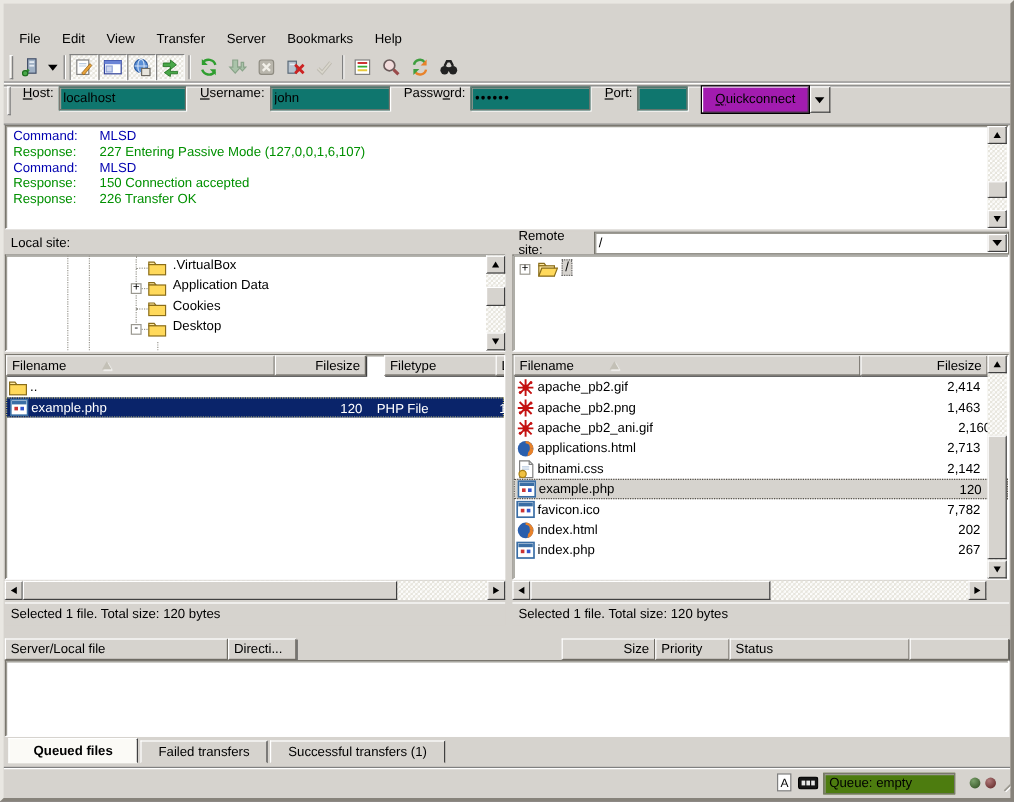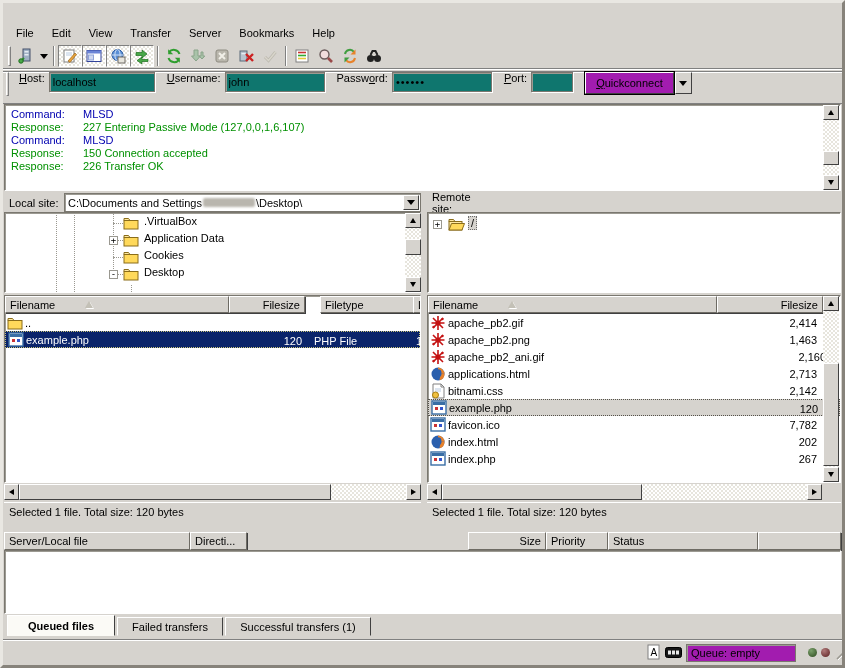--- a/index.html
+++ b/index.html
@@ -121,21 +121,21 @@
   .status-strip { position:absolute; background:#D6D3CE; border-top:1px solid #fff; display:flex; align-items:center; padding:0 5px; }
 
   
   .tab { position:absolute; display:flex; align-items:center; justify-content:center;
     border:1px solid; border-color:#fff #404040 transparent #fff; background:#D6D3CE; }
   .tab.active { background:#FBFAF6; font-weight:bold; border-bottom-color:#FBFAF6; }
 
   
   .statusbar { left:0; top:636px; width:839px; height:26px; border-top:1px solid #808080;
     box-shadow:0 1px 0 #fff inset; display:flex; align-items:center; }
-  .sb-panel { background:#a21caf; border:1px solid #7a776f; box-shadow:inset 1px 1px 0 #9c9a92;
+  .sb-panel { background:#4d7c0f; border:1px solid #7a776f; box-shadow:inset 1px 1px 0 #9c9a92;
     height:18px; display:flex; align-items:center; padding:0 4px; }
   .led { width:9px; height:9px; border-radius:50%; }
 </style>
 </head>
 <body>
 
 <div class="window">
 
 
   <div class="abs menubar">
@@ -288,28 +288,20 @@
       <span class="tri-u"></span>
     </div>
   <div class="abs sb-thumb" style="left:820px; top:148px; width:16px; height:14px"></div>
   <div class="abs sb-btn" style="left:820px; top:172px; width:16px; height:15px">
       <span class="tri-d"></span>
     </div>
 
   <div class="abs site-label" style="left:1px; top:190px; width:60px">
       <span>Local site:</span>
     </div>
-  <div class="abs combo" style="left:61px; top:190px; width:357px">
-    <span style="white-space:pre">C:\Documents and Settings</span>
-      <span class="redacted"></span>
-      <span style="white-space:pre">\Desktop\</span>
-    <span class="combo-arrow-btn">
-        <span class="tri-down"></span>
-      </span>
-  </div>
 
   <div class="abs site-label" style="left:424px; top:190px; width:68px">
       <span>Remote site:</span>
     </div>
   <div class="abs combo" style="left:492px; top:190px; width:346px">
     <span>/</span>
     <span class="combo-arrow-btn">
         <span class="tri-down"></span>
       </span>
   </div>

